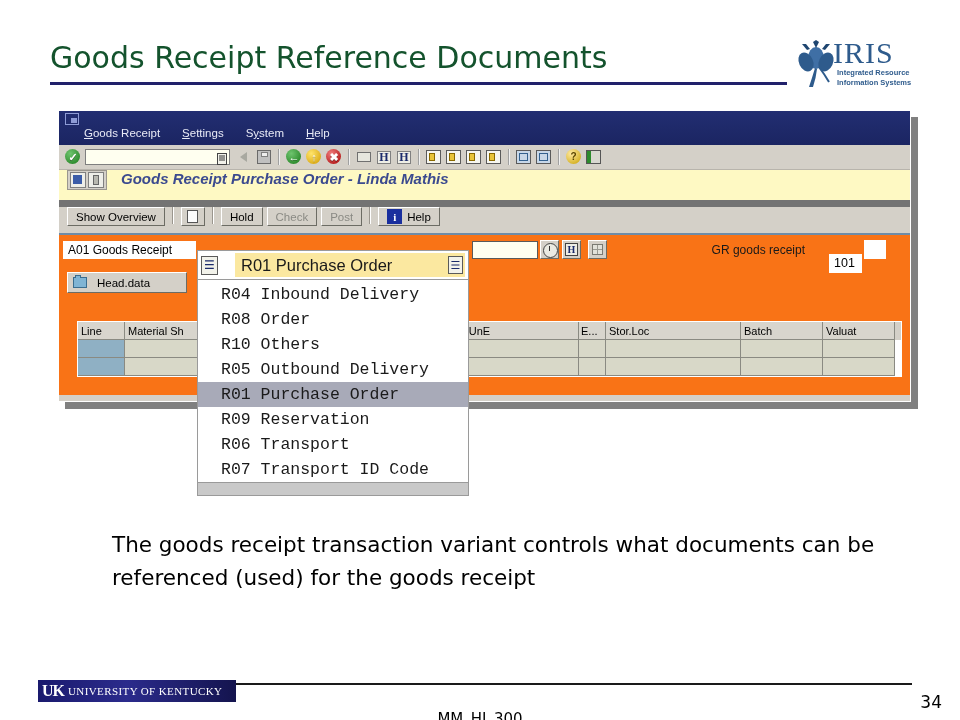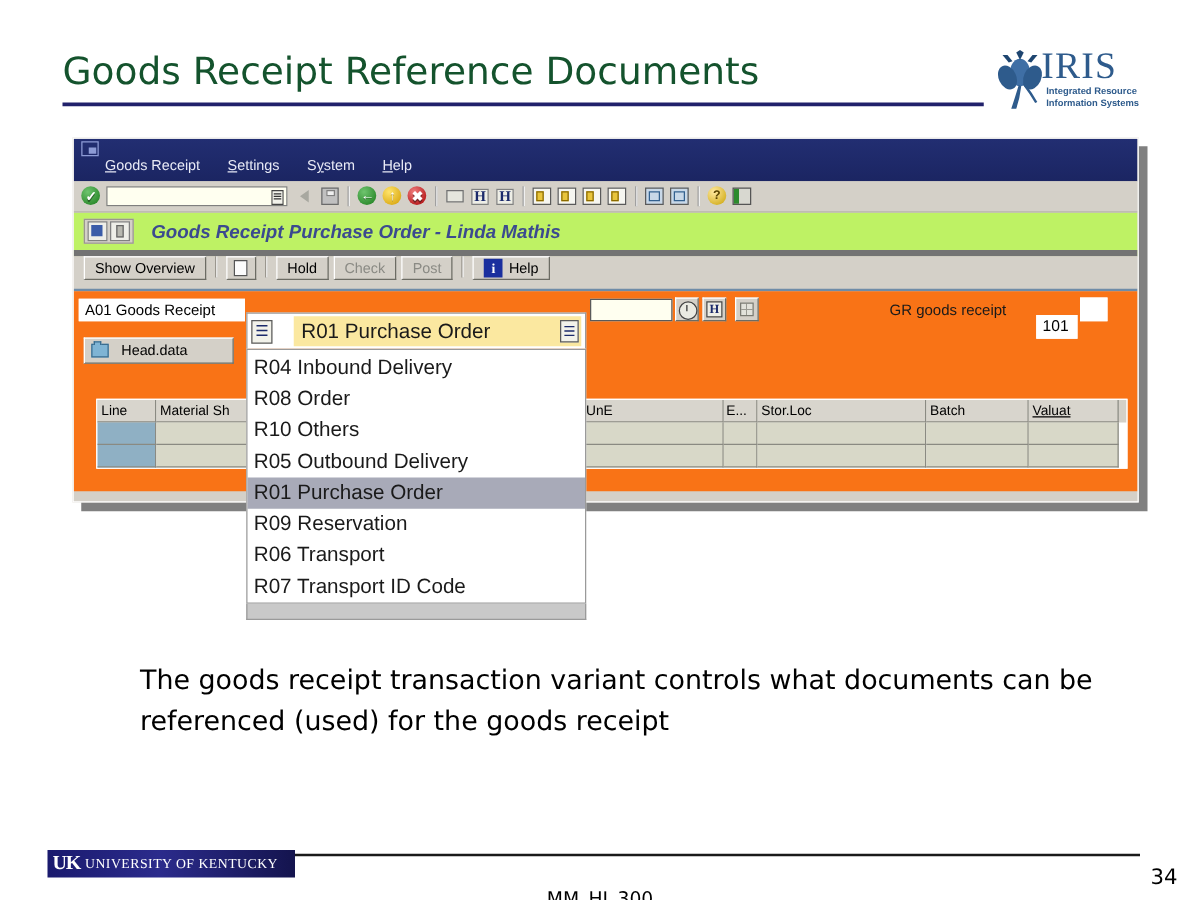--- a/index.html
+++ b/index.html
@@ -251,25 +251,25 @@
     width: 15px; height: 14px;
     position: absolute; left: 1px; top: 2px;
     border: 1px solid #555;
     background: linear-gradient(to right, #2d8b2d 0 33%, #d8d8d0 33% 100%);
     box-sizing: border-box;
   }
 
   
   .sap-titlebar {
     height: 30px;
-    background: #bef264;
-    display: flex;
-    align-items: center;
+    background: #fef9c3;
+    display: flex;
+    align-items: flex-start;
     padding-left: 8px;
-    border-bottom: 5px solid #737373;
+    border-bottom: 7px solid #737373;
   }
   .title-icons {
     display: flex;
     border: 1px solid #9a968e;
     background: #d4d0c8;
     padding: 1px;
     margin-right: 14px;
   }
   .ti-box {
     width: 16px; height: 16px;
@@ -565,23 +565,23 @@
   .dd-list {
     background: #ffffff;
     border: 1px solid #9a9a9a;
     padding: 2px 0 0 0;
   }
   .dd-item {
     font-size: 16.5px;
     line-height: 25px;
     height: 25px;
     color: #1a1a1a;
-    padding-left: 5px;
+    padding-left: 23px;
     white-space: nowrap;
-    font-family: Liberation Sans, sans-serif;
+    font-family: Liberation Mono, monospace;
   }
   .dd-item.selected {
     background: #a8aab8;
   }
   .dd-foot {
     height: 12px;
     background: #c9c9c9;
     border: 1px solid #9a9a9a;
     border-top: none;
   }
@@ -810,21 +810,21 @@
     <div class="sap-table">
       <div class="tbl-header" id="tbl-head">
           <div class="th" style="width: 47px;">Line</div>
           <div class="th" style="width: 120px;">Material Sh</div>
           <div class="th" style="width: 175px;"></div>
           <div class="th narrow" style="width: 14px;">&lt;</div>
           <div class="th" style="width: 145px;">Qty in UnE</div>
           <div class="th narrow" style="width: 27px;">E...</div>
           <div class="th" style="width: 135px;">Stor.Loc</div>
           <div class="th" style="width: 82px;">Batch</div>
-          <div class="th" style="width: 72px; text-decoration: underline;">Valuat</div>
+          <div class="th" style="width: 72px;">Valuat</div>
         </div>
       <div id="tbl-body">
           <div class="tbl-row">
             <div class="td sel-cell" style="width: 47px;"></div>
             <div class="td" style="width: 120px;"></div>
             <div class="td" style="width: 175px;"></div>
             <div class="td" style="width: 14px;"></div>
             <div class="td" style="width: 145px;"></div>
             <div class="td" style="width: 27px;"></div>
             <div class="td" style="width: 135px;"></div>

